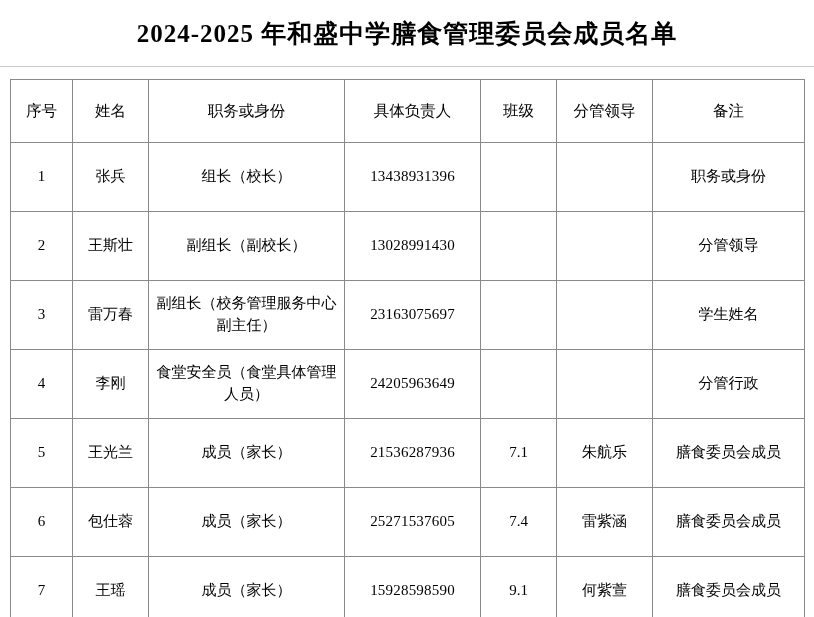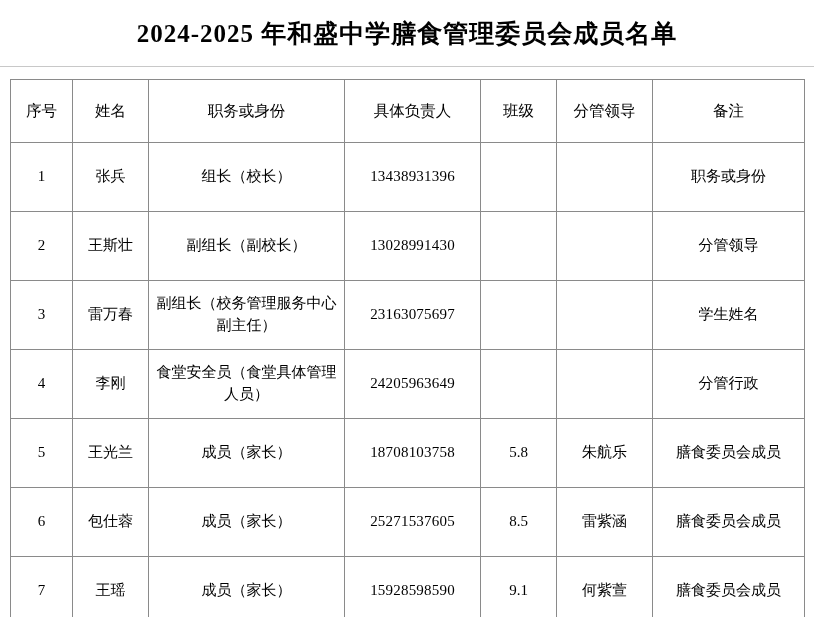--- a/index.html
+++ b/index.html
@@ -139,31 +139,31 @@
           <td>食堂安全员（食堂具体管理人员）</td>
           <td class="cell-phone">24205963649</td>
           <td></td>
           <td></td>
           <td>分管行政</td>
         </tr>
         <tr>
           <td>5</td>
           <td class="cell-name">王光兰</td>
           <td>成员（家长）</td>
-          <td class="cell-phone">18708103758</td>
-          <td>5.8</td>
+          <td class="cell-phone">21536287936</td>
+          <td>7.1</td>
           <td>朱航乐</td>
           <td>膳食委员会成员</td>
         </tr>
         <tr>
           <td>6</td>
           <td class="cell-name">包仕蓉</td>
           <td>成员（家长）</td>
           <td class="cell-phone">25271537605</td>
-          <td>8.5</td>
+          <td>7.4</td>
           <td>雷紫涵</td>
           <td>膳食委员会成员</td>
         </tr>
         <tr>
           <td>7</td>
           <td class="cell-name">王瑶</td>
           <td>成员（家长）</td>
           <td class="cell-phone">15928598590</td>
           <td>9.1</td>
           <td>何紫萱</td>

